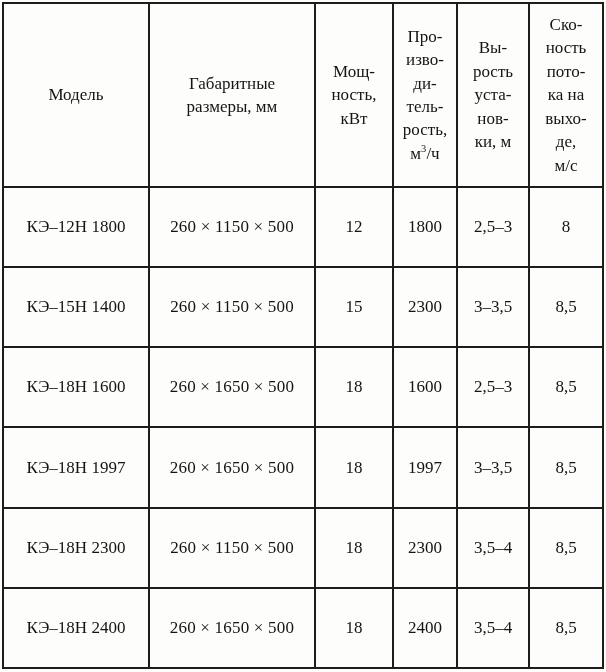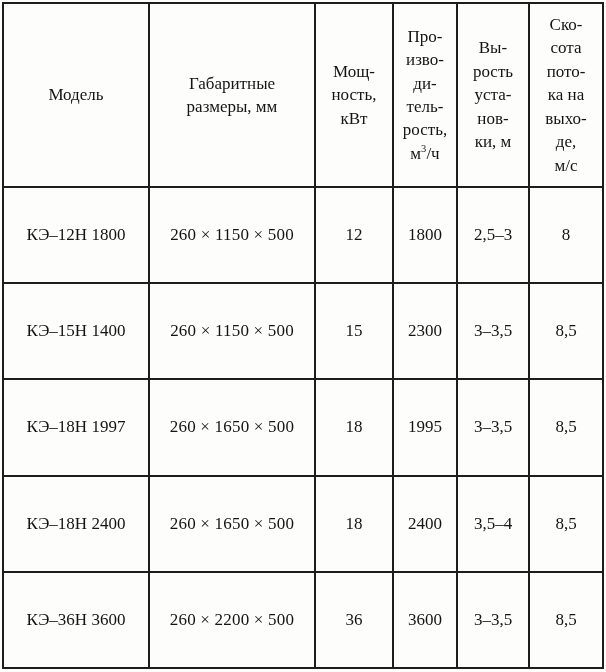--- a/index.html
+++ b/index.html
@@ -98,21 +98,21 @@
         </th>
         <th>
           <span class="lines">Вы-
 рость
 уста-
 нов-
 ки, м</span>
         </th>
         <th>
           <span class="lines">Ско-
-сота
+ность
 пото-
 ка на
 выхо-
 де,
 м/с</span>
         </th>
       </tr>
     </thead>
     <tbody>
       <tr>
@@ -125,38 +125,46 @@
       </tr>
       <tr>
         <td>КЭ–15Н 1400</td>
         <td class="dim-cell">260 × 1150 × 500</td>
         <td>15</td>
         <td>2300</td>
         <td>3–3,5</td>
         <td>8,5</td>
       </tr>
       <tr>
+        <td>КЭ–18Н 1600</td>
+        <td class="dim-cell">260 × 1650 × 500</td>
+        <td>18</td>
+        <td>1600</td>
+        <td>2,5–3</td>
+        <td>8,5</td>
+      </tr>
+      <tr>
         <td>КЭ–18Н 1997</td>
         <td class="dim-cell">260 × 1650 × 500</td>
         <td>18</td>
-        <td>1995</td>
+        <td>1997</td>
         <td>3–3,5</td>
+        <td>8,5</td>
+      </tr>
+      <tr>
+        <td>КЭ–18Н 2300</td>
+        <td class="dim-cell">260 × 1150 × 500</td>
+        <td>18</td>
+        <td>2300</td>
+        <td>3,5–4</td>
         <td>8,5</td>
       </tr>
       <tr>
         <td>КЭ–18Н 2400</td>
         <td class="dim-cell">260 × 1650 × 500</td>
         <td>18</td>
         <td>2400</td>
         <td>3,5–4</td>
         <td>8,5</td>
       </tr>
-      <tr>
-        <td>КЭ–36Н 3600</td>
-        <td class="dim-cell">260 × 2200 × 500</td>
-        <td>36</td>
-        <td>3600</td>
-        <td>3–3,5</td>
-        <td>8,5</td>
-      </tr>
     </tbody>
   </table>
 </div>
 
 </body></html>

